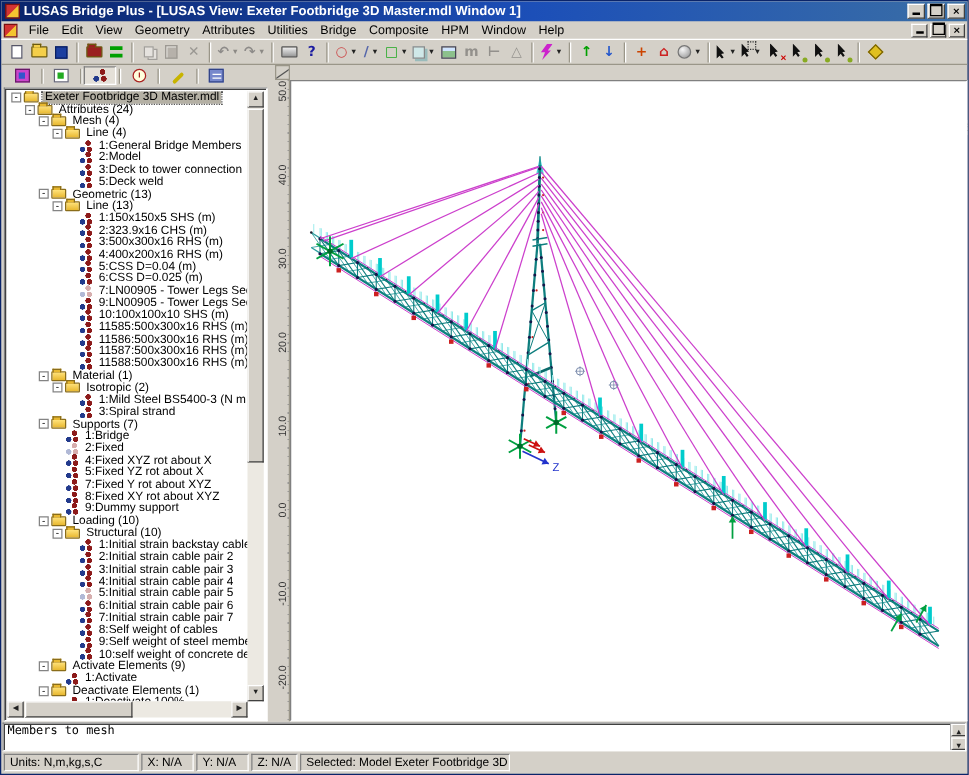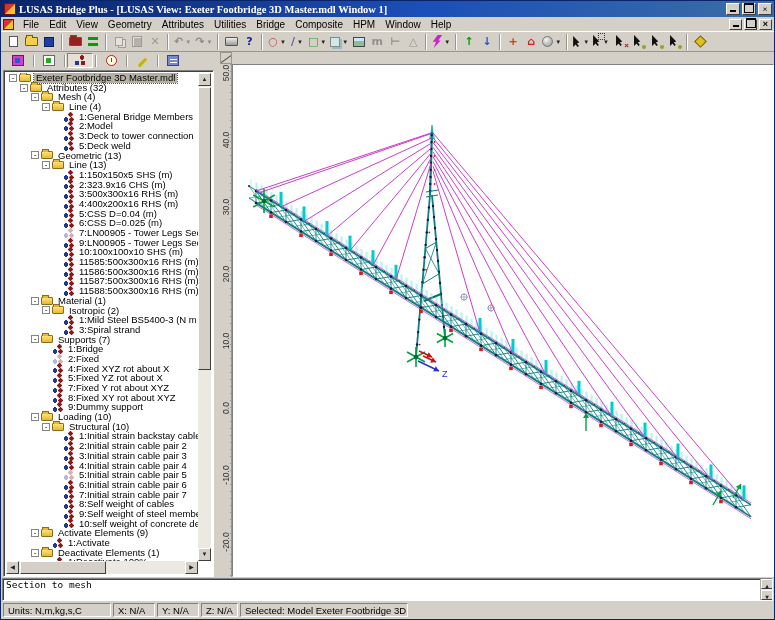--- a/index.html
+++ b/index.html
@@ -3,21 +3,21 @@
 <meta charset="utf-8">
 <style>
   html,body{margin:0;padding:0;background:#555;}
   *{box-sizing:border-box;}
   .app{position:relative;width:775px;height:620px;background:#d4d0c8;
        font-family:"Liberation Sans","DejaVu Sans",sans-serif;font-size:10px;color:#000;
        overflow:hidden;border:1px solid #0a246a;}
   
   .titlebar{position:absolute;left:0;top:0;right:0;height:16px;
             background:linear-gradient(90deg,#0a246a,#1c4fb8 55%,#3a6ea5);
-            display:flex;align-items:center;padding:0 2px;color:#fff;font-family:Liberation Serif, serif;}
+            display:flex;align-items:center;padding:0 2px;color:#fff;}
   .app-icon{width:12px;height:12px;margin:0 3px 0 1px;flex:0 0 auto;
             background:linear-gradient(135deg,#d33333 48%,#f4c430 52%);border:1px solid #7a1010;}
   .title-text{font-size:10.5px;font-weight:bold;white-space:nowrap;overflow:hidden;flex:1;}
   .win-btns{display:flex;gap:2px;margin-left:4px;}
   .wb{width:14px;height:12px;background:#d4d0c8;border:1px solid;border-color:#fff #404040 #404040 #fff;
       display:flex;align-items:flex-end;justify-content:center;font-size:9px;line-height:9px;color:#000;}
   .wb-min::after{content:"";display:block;width:6px;height:2px;background:#000;margin:0 auto 2px;}
   .wb-max::after{content:"";display:block;width:8px;height:7px;border:1px solid #000;border-top-width:2px;margin:0 auto 1px;}
   .wb-close{align-items:center;font-weight:bold;}
   
@@ -308,21 +308,21 @@
             <div class="tree-row sel">
               <span style="flex: 0 0 auto; width: 3px;"></span>
               <span class="ebox">-</span>
               <span class="tico fold"></span>
               <span class="tlabel">Exeter Footbridge 3D Master.mdl</span>
             </div>
             <div class="tree-row">
               <span style="flex: 0 0 auto; width: 14px;"></span>
               <span class="ebox">-</span>
               <span class="tico fold"></span>
-              <span class="tlabel">Attributes (32)</span>
+              <span class="tlabel">Attributes (24)</span>
             </div>
             <div class="tree-row">
               <span style="flex: 0 0 auto; width: 25px;"></span>
               <span class="ebox">-</span>
               <span class="tico fold"></span>
               <span class="tlabel">Mesh (4)</span>
             </div>
             <div class="tree-row">
               <span style="flex: 0 0 auto; width: 36px;"></span>
               <span class="ebox">-</span>
@@ -1250,21 +1250,21 @@
             <line x1="231" y1="228" x2="231" y2="236" stroke="#7788aa" stroke-width="0.6" stroke-opacity="1"></line>
             <circle cx="258" cy="243" r="3" fill="none" stroke="#7788aa" stroke-width="0.8"></circle>
             <line x1="254" y1="243" x2="262" y2="243" stroke="#7788aa" stroke-width="0.6" stroke-opacity="1"></line>
             <line x1="258" y1="239" x2="258" y2="247" stroke="#7788aa" stroke-width="0.6" stroke-opacity="1"></line>
           </svg>
       </div>
     </div>
   </div>
 
   <div class="output">
-    <div>Section to mesh</div>
+    <div>Members to mesh</div>
     <div class="out-sb">
       <div class="sb-btn" style="top:0;left:0">▲</div>
       <div class="sb-btn" style="bottom:0;left:0">▼</div>
     </div>
   </div>
 
   <div class="statusbar">
     <div class="sb-panel" style="width:108px">Units: N,m,kg,s,C</div>
     <div class="sb-panel" style="width:42px">X: N/A</div>
     <div class="sb-panel" style="width:42px">Y: N/A</div>

